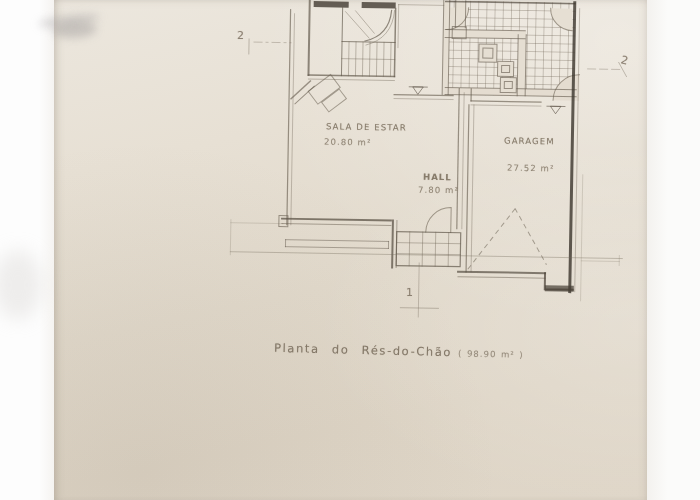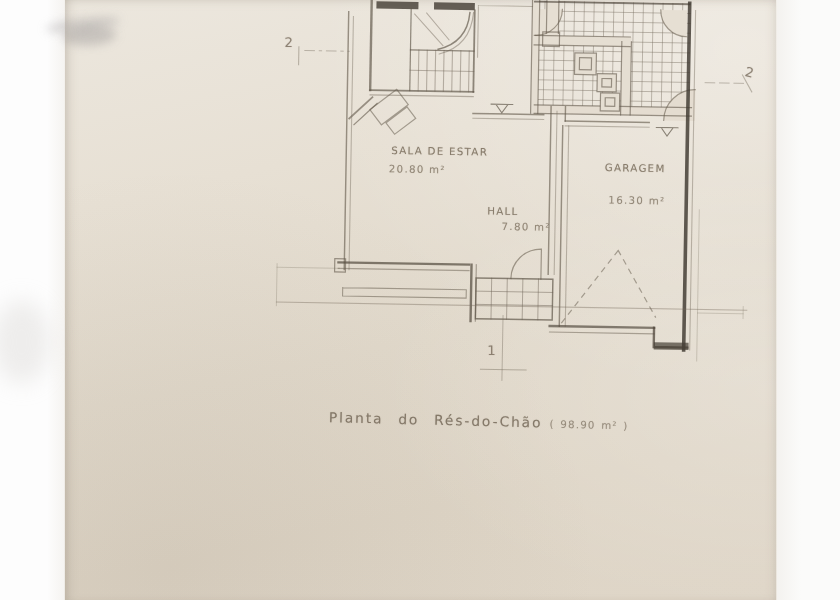--- a/index.html
+++ b/index.html
@@ -228,23 +228,23 @@
         <path d="M421,263 V317" stroke-width="0.8"></path>
         <path d="M403,308 H441" stroke-width="0.9"></path>
       </g>
     </g>
   </svg>
 
   <div class="lbl small" style="left:326px;top:122px;">SALA DE ESTAR</div>
   <div class="lbl area" style="left:324px;top:137px;">20.80 m²</div>
 
   <div class="lbl small" style="left:504px;top:136px;">GARAGEM</div>
-  <div class="lbl area" style="left:507px;top:163px;">16.30 m²</div>
-
-  <div class="lbl small" style="left:406px;top:172px;">HALL</div>
+  <div class="lbl area" style="left:507px;top:163px;">27.52 m²</div>
+
+  <div class="lbl small" style="left:423px;top:172px;font-weight:bold;">HALL</div>
   <div class="lbl area" style="left:418px;top:185px;text-align:right;">7.80 m²</div>
 
   <div class="marker" style="left:237px;top:29px;">2</div>
   <div class="marker" style="left:621px;top:54px;transform:rotate(14deg);">2</div>
   <div class="marker" style="left:406px;top:286px;">1</div>
 
   <div class="title">
     <span>Planta  do  Rés-do-Chão</span><span class="area-part">( 98.90 m² )</span>
   </div>
 

